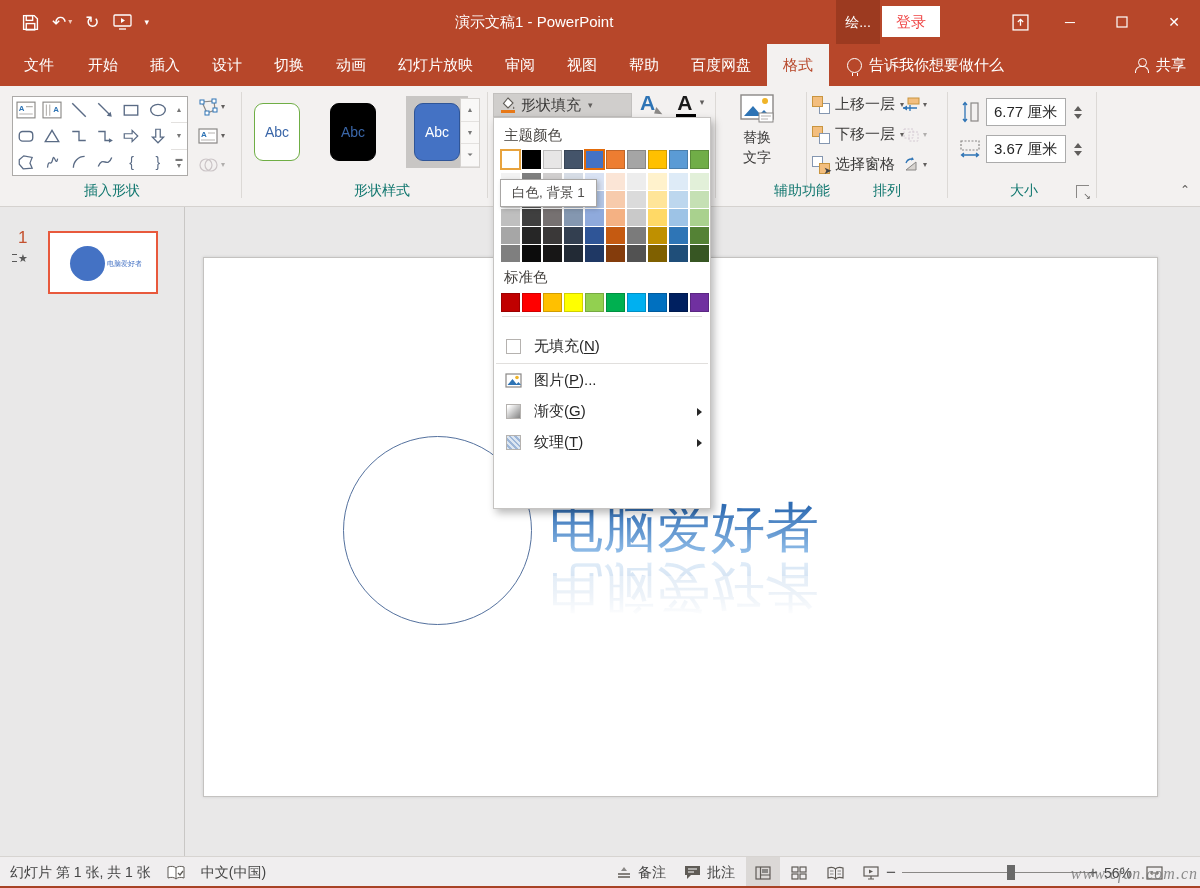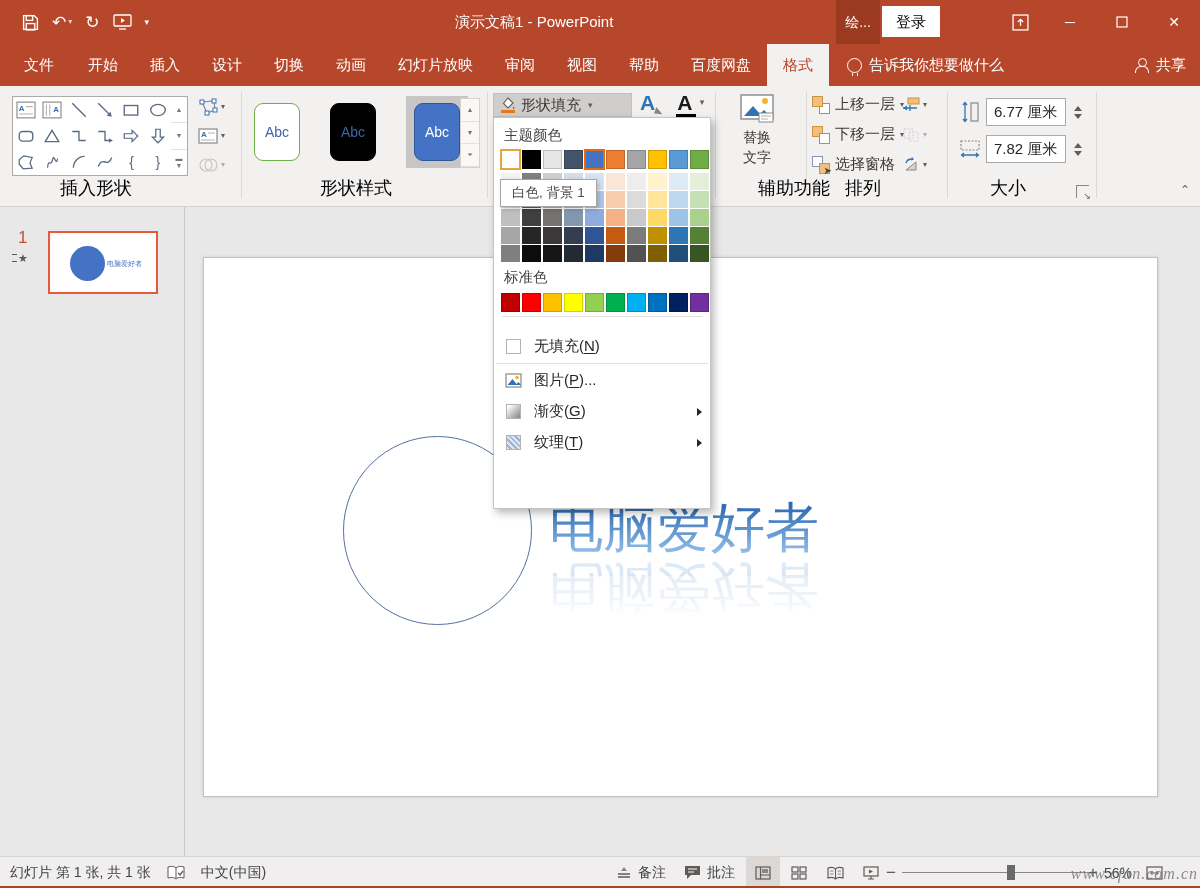--- a/index.html
+++ b/index.html
@@ -12,42 +12,42 @@
   #edge-b { left:0; right:0; bottom:0; height:2px; }
 
   
   .titlebar { position:absolute; left:0; top:0; width:1200px; height:44px; background:#B7472A; color:#fff; }
   .qat { position:absolute; left:22px; top:0; height:44px; display:flex; align-items:center; gap:13px; }
   .qat-btn { display:flex; align-items:center; color:#fff; font-size:17px; line-height:1; cursor:default; }
   .qat-btn svg { display:block; }
   .tiny-arrow { font-size:8px; margin-left:2px; color:#F0C6B8; }
   .win-title { position:absolute; left:455px; top:0; line-height:44px; font-size:15px; color:#fff; white-space:nowrap; }
   .ctx-group { position:absolute; left:836px; top:0; width:44px; height:44px; background:#9C3A20; color:#fff; text-align:center; line-height:44px; font-size:14px; }
-  .login-btn { position:absolute; left:882px; top:6px; width:58px; height:31px; background:#fff; color:#000000; font-size:15px; text-align:center; line-height:31px; }
+  .login-btn { position:absolute; left:882px; top:6px; width:58px; height:31px; background:#fff; color:#ef4444; font-size:15px; text-align:center; line-height:31px; }
   .win-ctrls { position:absolute; right:0; top:0; height:44px; display:flex; }
   .win-ctrl { width:52px; height:44px; display:flex; align-items:center; justify-content:center; color:#fff; font-size:14px; }
   .ribbon-opts { width:48px; }
 
   
   .tabsbar { position:absolute; left:0; top:44px; width:1200px; height:42px; background:#B7472A; display:flex; align-items:stretch; color:#fff; font-size:15px; }
   .tab { padding:0 16px; display:flex; align-items:center; white-space:nowrap; }
   .tab.active { background:#F3F1F0; color:#B7472A; }
   .tab.file { padding:0 18px; margin-left:6px; }
   .tellme { display:flex; align-items:center; gap:7px; padding:0 14px; margin-left:4px; }
   .share { position:absolute; right:14px; top:0; height:42px; display:flex; align-items:center; gap:7px; }
   .bulb { width:15px; height:15px; border:1.5px solid #fff; border-radius:50%; position:relative; }
   .bulb:after { content:""; position:absolute; left:4px; bottom:-4px; width:4px; height:3px; border-left:1.5px solid #fff; border-right:1.5px solid #fff; }
   .person { position:relative; width:14px; height:15px; }
   .person:before { content:""; position:absolute; left:3px; top:0; width:7px; height:7px; border:1.5px solid #fff; border-radius:50%; }
   .person:after { content:""; position:absolute; left:0; bottom:0; width:12px; height:6px; border:1.5px solid #fff; border-bottom:none; border-radius:6px 6px 0 0; }
 
   
   .ribbon { position:absolute; left:0; top:86px; width:1200px; height:121px; background:#F3F1F0; border-bottom:1px solid #D5D2CF; }
   .vsep { position:absolute; top:6px; bottom:8px; width:1px; background:#DCD9D6; }
-  .grp-label { position:absolute; bottom:6px; font-size:18px; color:#000000; text-align:left; white-space:nowrap; }
+  .grp-label { position:absolute; bottom:6px; font-size:14px; color:#0f766e; text-align:right; white-space:nowrap; }
 
   
   .shape-gallery { position:absolute; left:12px; top:10px; width:160px; height:80px; background:#fff; border:1px solid #ACAAA8; display:grid; grid-template-columns:repeat(6,1fr); }
   .shape-cell { display:flex; align-items:center; justify-content:center; color:#5A6B85; font-size:15px; }
   .gal-scroll { position:absolute; left:171px; top:10px; width:17px; height:80px; background:#fff; border:1px solid #ACAAA8; border-left:none; display:flex; flex-direction:column; }
   .gal-scroll span { flex:1; display:flex; align-items:center; justify-content:center; font-size:7px; color:#777; border-bottom:1px solid #E3E1DF; }
   .gal-scroll span:last-child { border-bottom:none; }
   .mini-col { position:absolute; left:196px; top:8px; width:40px; display:flex; flex-direction:column; gap:4px; }
   .mini-btn { height:25px; display:flex; align-items:center; gap:3px; padding-left:2px; }
   .mini-btn .ar { font-size:8px; color:#605E5C; }
@@ -458,21 +458,21 @@
         <span class="spinner">
             <i class="spin-up"></i>
             <i class="spin-dn"></i>
           </span>
       </span>
       <span class="size-row">
         <svg width="20" height="22" viewBox="0 0 20 22">
             <rect x="1" y="3" width="18" height="9" fill="none" stroke="#8A8886" stroke-width="1.2" stroke-dasharray="2 1.5"></rect>
             <path d="M2 17h16M4 15l-2.5 2L4 19M16 15l2.5 2L16 19" fill="none" stroke="#2E74B5" stroke-width="1.3"></path>
           </svg>
-        <span class="size-box">7.82 厘米</span>
+        <span class="size-box">3.67 厘米</span>
         <span class="spinner">
             <i class="spin-up"></i>
             <i class="spin-dn"></i>
           </span>
       </span>
     </div>
     <div class="grp-label" style="left:990px; width:48px;">大小</div>
     <div class="dlg-launcher"></div>
     <div class="collapse">⌃</div>
   </div>

